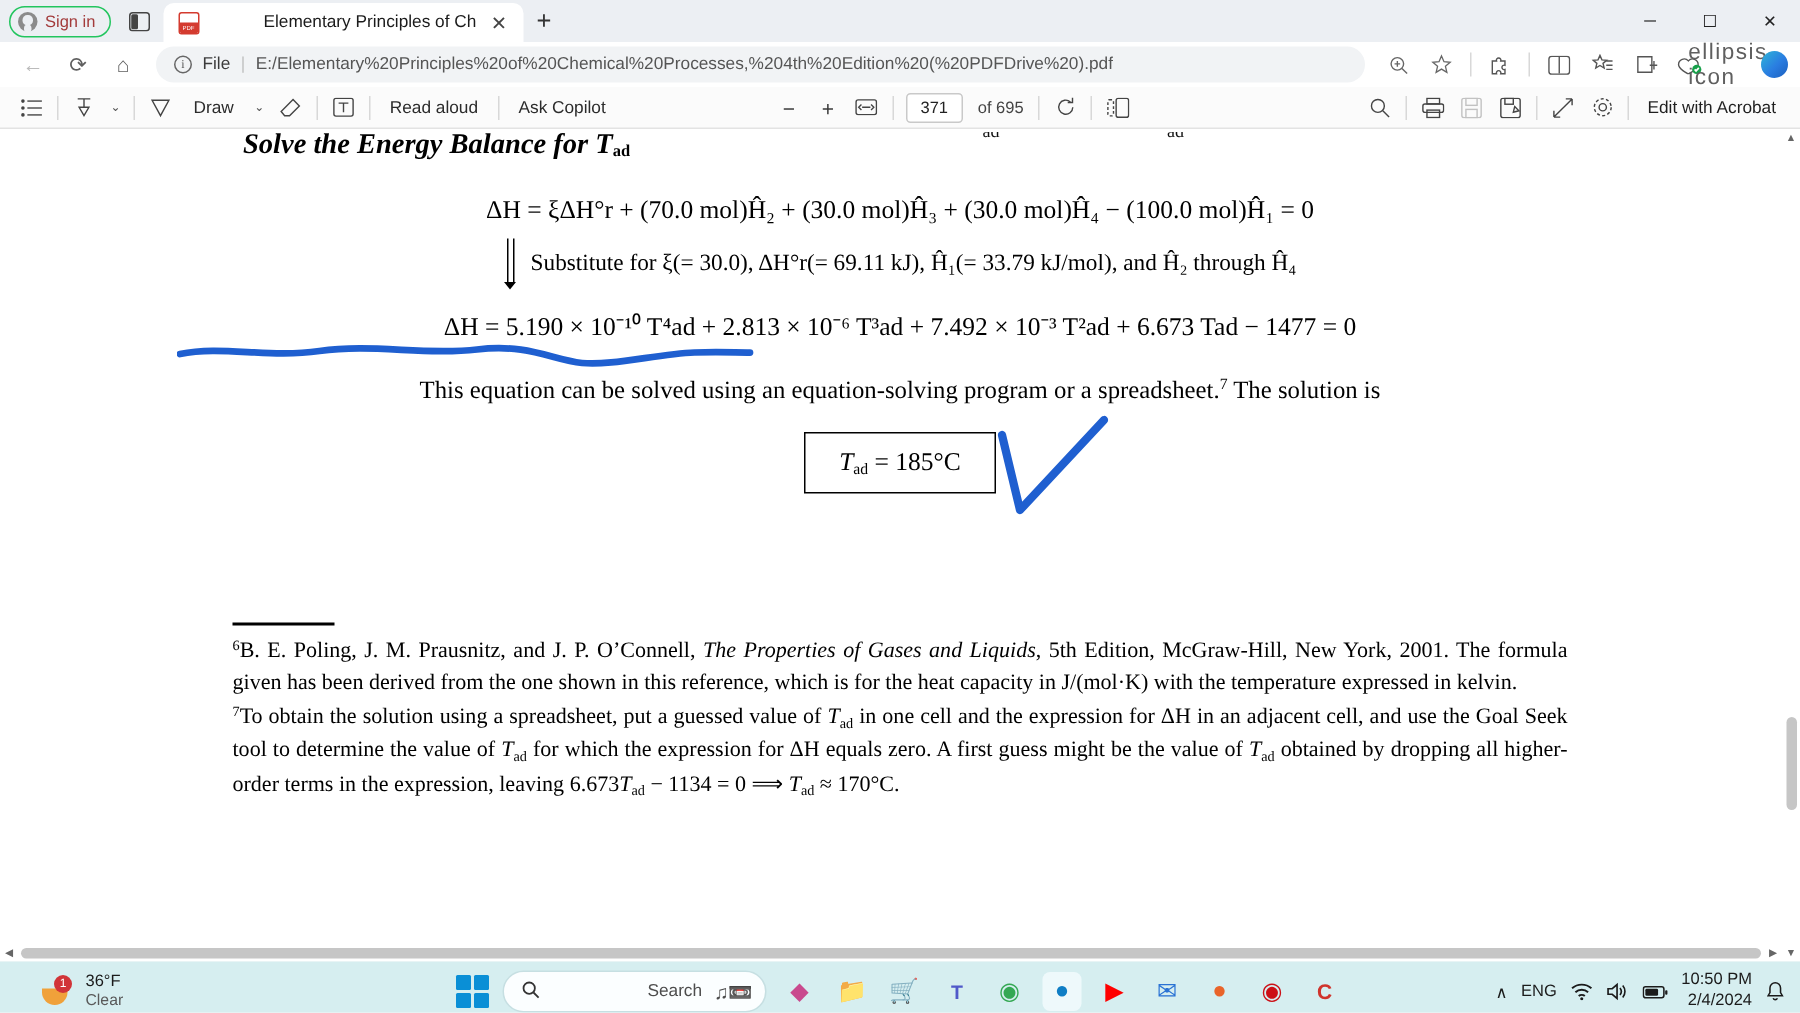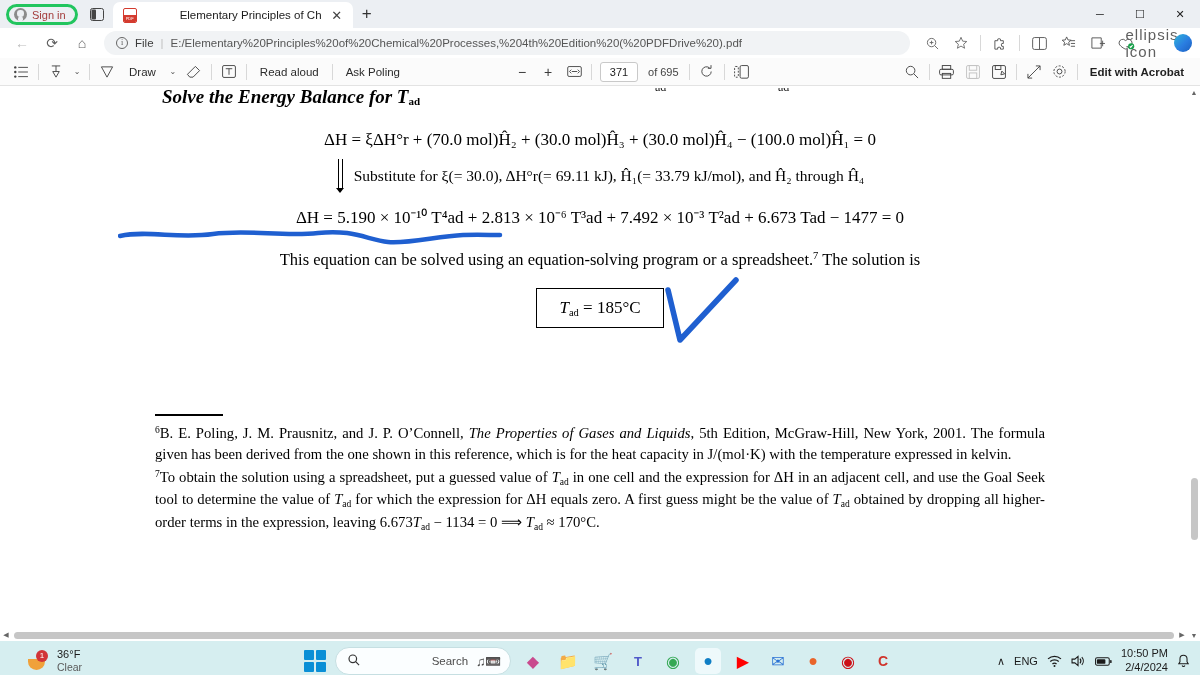--- a/index.html
+++ b/index.html
@@ -14,21 +14,21 @@
   .tabstrip {
     height: 28px;
     background: #eceff3;
     display: flex;
     align-items: flex-end;
     padding: 0 6px;
     position: relative;
   }
   .signin-pill {
     display: flex; align-items: center; gap: 5px;
-    border: 3px solid #22c55e;
+    border: 1px solid #22c55e;
     border-radius: 14px;
     height: 21px;
     padding: 0 9px 0 5px;
     margin-bottom: 3px;
     background: #eceff3;
     color: #a33b3b;
     font-size: 11px;
   }
   .avatar-circle {
     width: 13px; height: 13px; border-radius: 50%;
@@ -164,21 +164,21 @@
   .pagebox {
     width: 38px; height: 20px;
     border: 1px solid #c9c9c9; border-radius: 3px;
     background: #fff;
     display: flex; align-items: center; justify-content: center;
     font-size: 11px; color: #222;
     margin: 0 4px;
   }
   .pageof { color: #444; padding: 0 6px; font-size: 11px; }
   .tb-right { margin-left: auto; display: flex; align-items: center; }
-  .edit-acrobat { padding: 0 8px; color: #1f1f1f; font-size: 11.5px; font-weight: bold; }
+  .edit-acrobat { padding: 0 8px; color: #1f1f1f; font-size: 11.5px; }
 
   
   .docwrap {
     position: relative;
     height: 555px;
     background: #fff;
     overflow: hidden;
   }
   .page {
     position: absolute;
@@ -510,21 +510,21 @@
   <div class="tb-icon">
     <svg width="14" height="13" viewBox="0 0 15 14">
         <rect x="0.6" y="0.6" width="13.8" height="12.8" rx="1.5" fill="none" stroke="#444"></rect>
         <line x1="4" y1="4" x2="11" y2="4" stroke="#444"></line>
         <line x1="7.5" y1="4" x2="7.5" y2="10.5" stroke="#444"></line>
       </svg>
   </div>
   <span class="vsep"></span>
   <div class="tb-text">Read aloud</div>
   <span class="vsep"></span>
-  <div class="tb-text">Ask Poling</div>
+  <div class="tb-text">Ask Copilot</div>
 
   <div style="margin-left:100px;display:flex;align-items:center;">
     <div class="tb-icon" style="font-size:14px;">−</div>
     <div class="tb-icon" style="font-size:14px;">+</div>
     <div class="tb-icon">
       <svg width="15" height="11" viewBox="0 0 16 12">
           <rect x="0.6" y="0.6" width="14.8" height="10.8" rx="1.5" fill="none" stroke="#444"></rect>
           <path d="M4.5 4L2.5 6l2 2M11.5 4l2 2-2 2M5 6h6" fill="none" stroke="#444"></path>
         </svg>
     </div>

